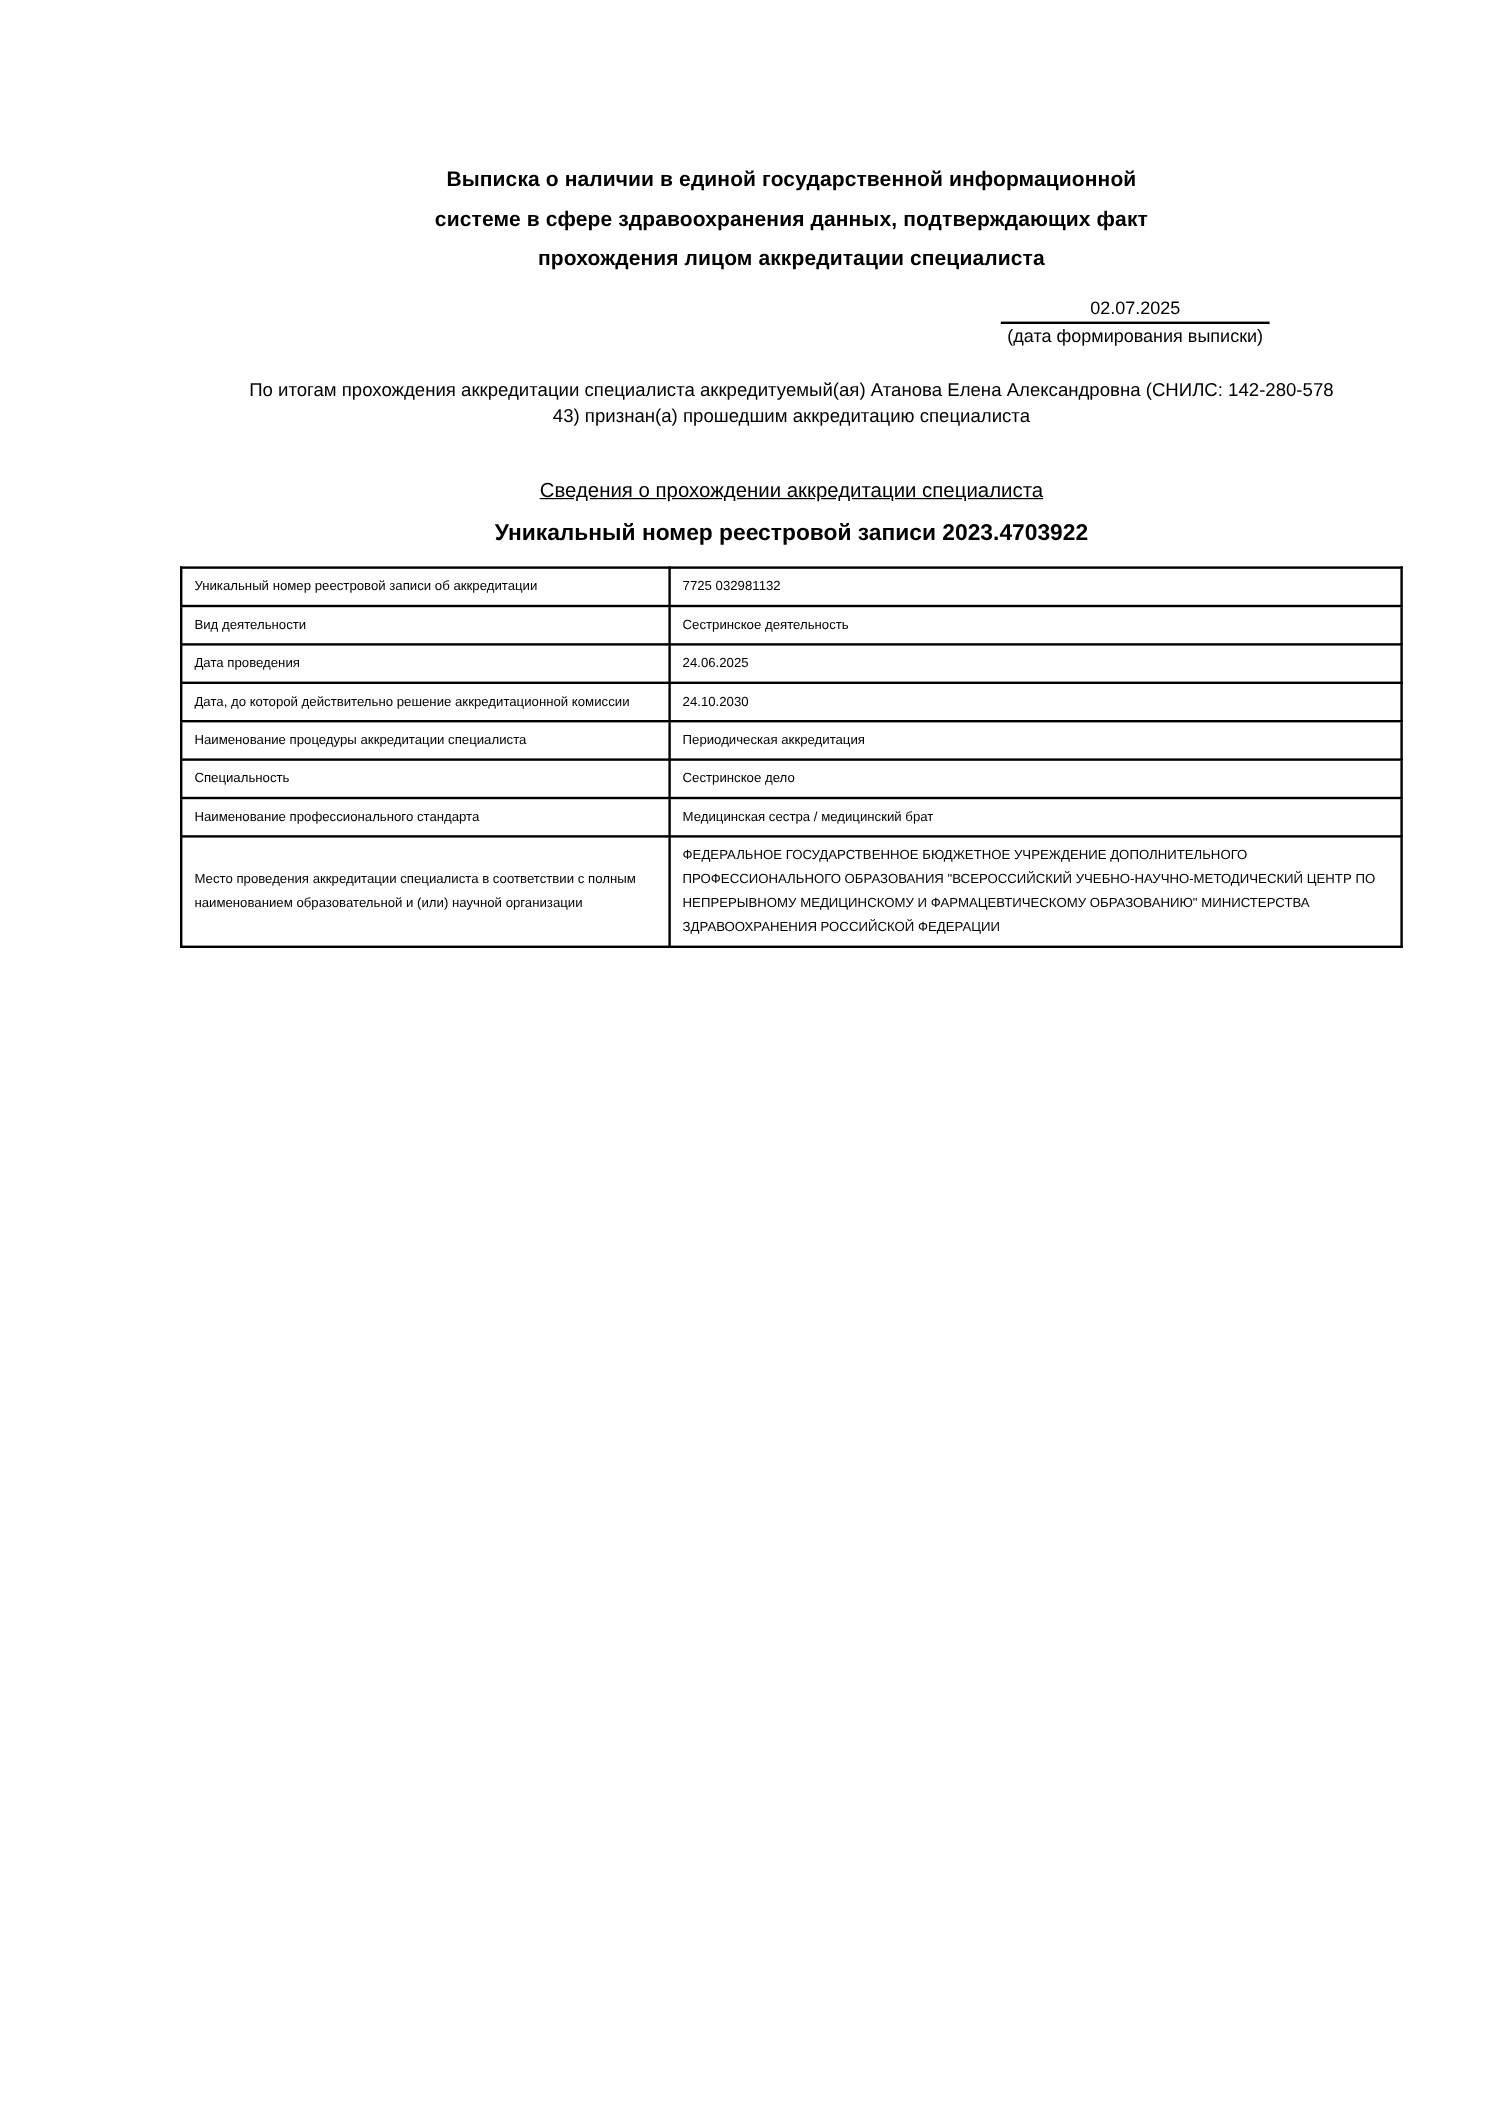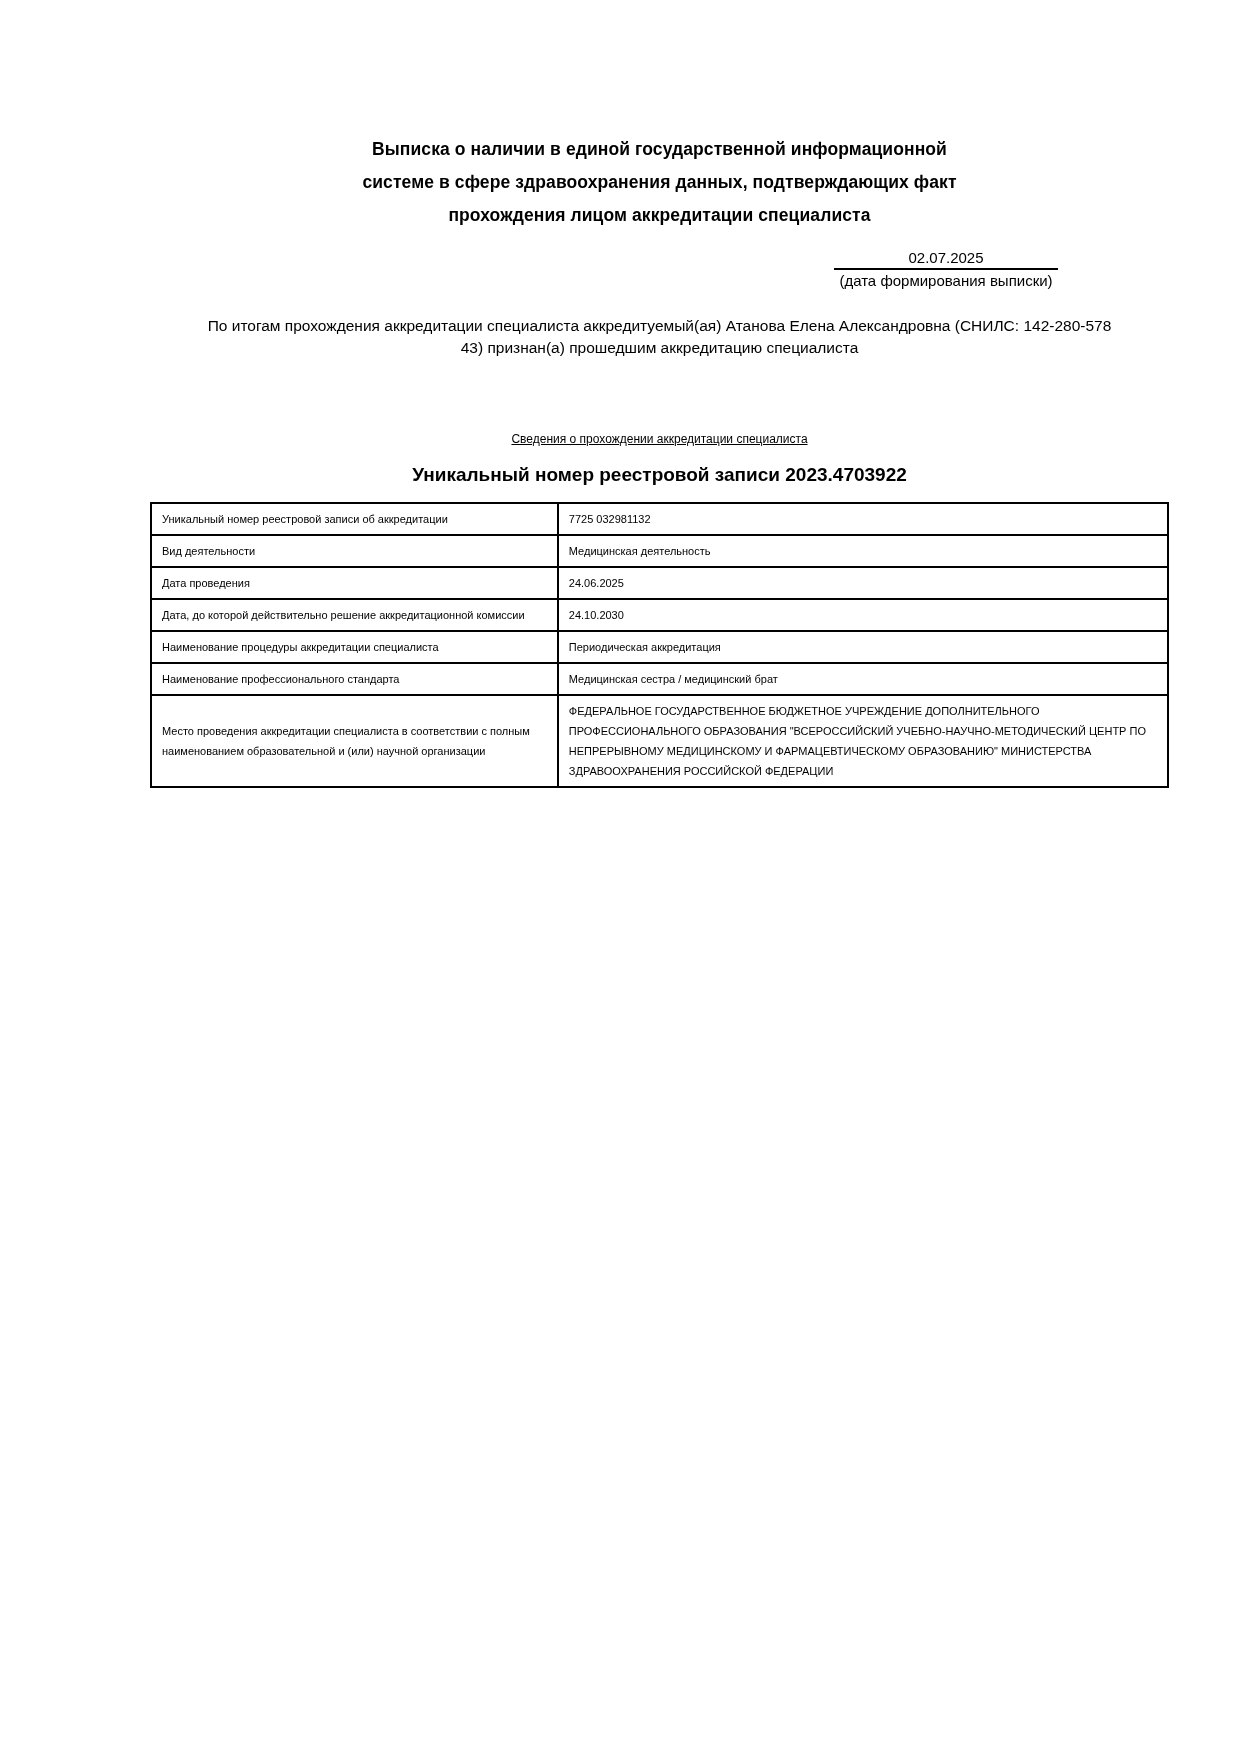--- a/index.html
+++ b/index.html
@@ -40,23 +40,23 @@
     display: block;
     line-height: 21px;
   }
   .intro {
     margin-top: 24px;
     text-align: center;
     font-size: 15.5px;
     line-height: 22px;
   }
   .section-heading {
-    margin-top: 70px;
+    margin-top: 40px;
     text-align: center;
-    font-size: 12px;
+    font-size: 17px;
     line-height: 20px;
     text-decoration: underline;
   }
   .registry-heading {
     margin-top: 14px;
     text-align: center;
     font-size: 19px;
     font-weight: bold;
     line-height: 24px;
   }
@@ -99,33 +99,37 @@
       <col class="col-label">
       <col class="col-value">
     </colgroup>
     <tbody>
         <tr>
           <td class="label-cell">Уникальный номер реестровой записи об аккредитации</td>
           <td class="value-cell">7725 032981132</td>
         </tr>
         <tr>
           <td class="label-cell">Вид деятельности</td>
-          <td class="value-cell">Медицинская деятельность</td>
+          <td class="value-cell">Сестринское деятельность</td>
         </tr>
         <tr>
           <td class="label-cell">Дата проведения</td>
           <td class="value-cell">24.06.2025</td>
         </tr>
         <tr>
           <td class="label-cell">Дата, до которой действительно решение аккредитационной комиссии</td>
           <td class="value-cell">24.10.2030</td>
         </tr>
         <tr>
           <td class="label-cell">Наименование процедуры аккредитации специалиста</td>
           <td class="value-cell">Периодическая аккредитация</td>
+        </tr>
+        <tr>
+          <td class="label-cell">Специальность</td>
+          <td class="value-cell">Сестринское дело</td>
         </tr>
         <tr>
           <td class="label-cell">Наименование профессионального стандарта</td>
           <td class="value-cell">Медицинская сестра / медицинский брат</td>
         </tr>
         <tr>
           <td class="label-cell">Место проведения аккредитации специалиста в соответствии с полным наименованием образовательной и (или) научной организации</td>
           <td class="value-cell">ФЕДЕРАЛЬНОЕ ГОСУДАРСТВЕННОЕ БЮДЖЕТНОЕ УЧРЕЖДЕНИЕ ДОПОЛНИТЕЛЬНОГО ПРОФЕССИОНАЛЬНОГО ОБРАЗОВАНИЯ "ВСЕРОССИЙСКИЙ УЧЕБНО-НАУЧНО-МЕТОДИЧЕСКИЙ ЦЕНТР ПО НЕПРЕРЫВНОМУ МЕДИЦИНСКОМУ И ФАРМАЦЕВТИЧЕСКОМУ ОБРАЗОВАНИЮ" МИНИСТЕРСТВА ЗДРАВООХРАНЕНИЯ РОССИЙСКОЙ ФЕДЕРАЦИИ</td>
         </tr>
       </tbody>

